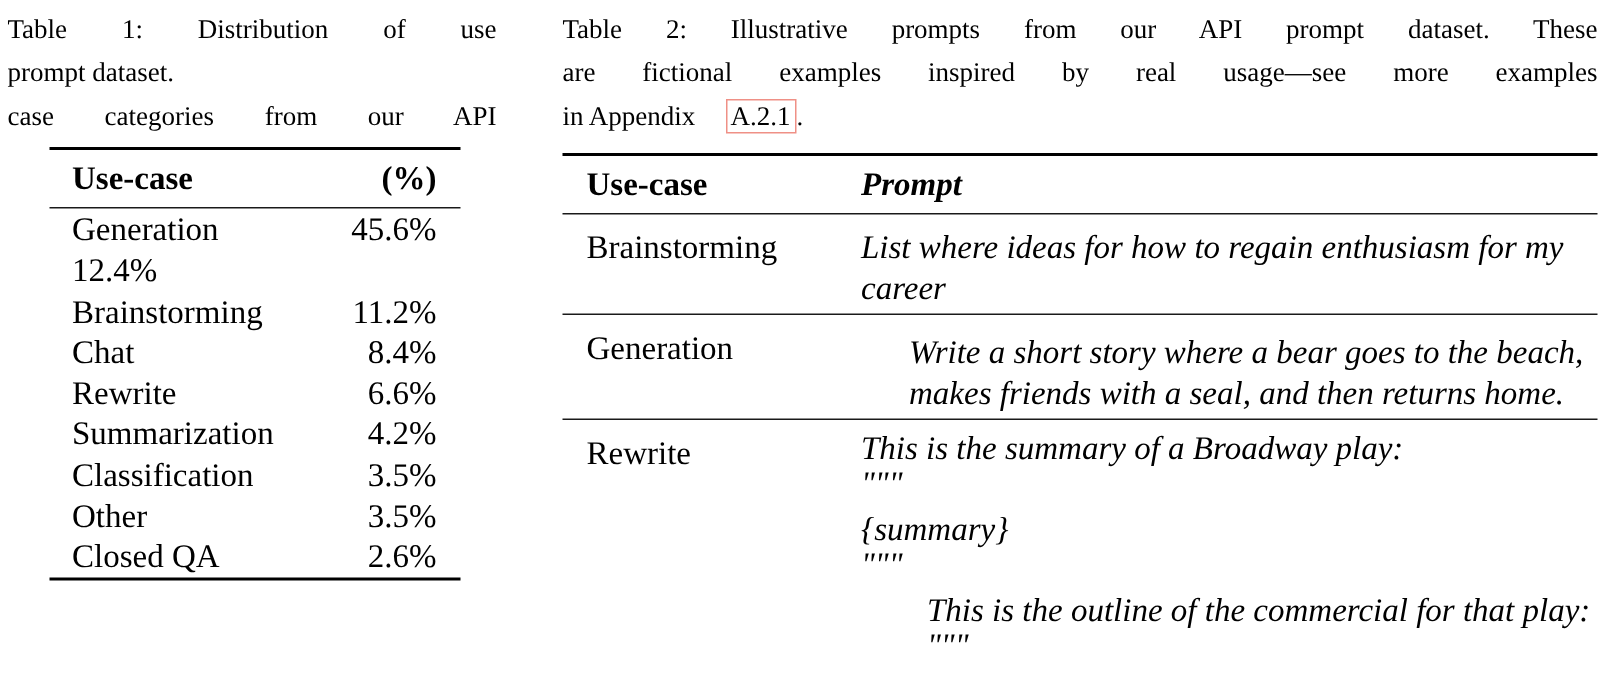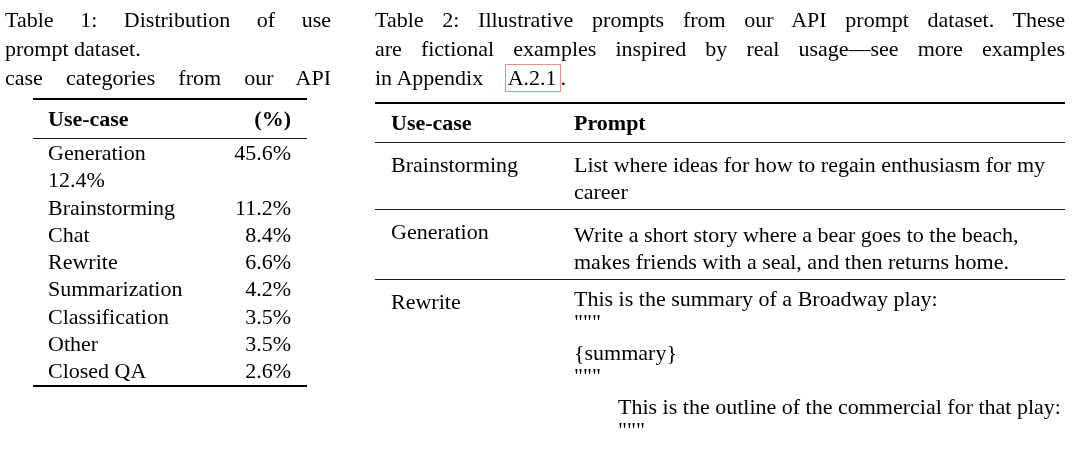--- a/index.html
+++ b/index.html
@@ -9,21 +9,21 @@
     height: 452px;
     background: #ffffff;
     overflow: hidden;
     font-family: "Liberation Serif", "DejaVu Serif", serif;
     color: #000000;
   }
   .col { position: absolute; top: 5px; }
   .col-left  { left: 5px;   width: 326px; }
   .col-right { left: 375px; width: 690px; }
 
-  .caption { font-size: 22px; line-height: 29px; }
+  .caption { font-size: 18px; line-height: 29px; }
   .capline { white-space: nowrap; }
   .capline.just {
     white-space: normal;
     text-align: justify;
     text-align-last: justify;
   }
 
   .rule { height: 0; border: 0; }
   .rule.thick { border-top: 2.6px solid #000; }
   .rule.thin  { border-top: 1.5px solid #1a1a1a; }
@@ -38,28 +38,28 @@
     font-size: 22px;
   }
   .t1row.header { height: 38px; line-height: 38px; font-weight: bold; }
   .t1row.body   { height: 27.3px; line-height: 27.3px; }
 
   
   .tbl2 { margin-top: 10px; width: 690px; }
   .t2row { display: flex; font-size: 22px; }
   .t2row.header { height: 38px; line-height: 38px; font-weight: bold; }
   .t2c1 { flex: none; width: 199px; padding-left: 16px; box-sizing: border-box; }
-  .t2c2 { flex: 1; padding-right: 2px; }
+  .t2c2 { flex: 1; padding-right: 2px; font-style: italic; }
   .t2row.body { padding-top: 8px; padding-bottom: 4px; }
   .t2row.body .t2c1 { line-height: 27px; }
   .pblock { white-space: pre-line; line-height: 27px; }
   .t2row.rewrite { padding-bottom: 14px; }
   .t2row.rewrite .pblock { line-height: 22.5px; margin-bottom: 9px; }
   .t2row.rewrite .pblock:last-child { margin-bottom: 0; margin-left: 44px; }
-  .t2row.gen .t2c2 { padding-top: 3px; }
+  .t2row.gen .t2c2 { padding-top: 3px; margin-left: 32px; }
 
   .applink {
     border: 1.5px solid #ef9086;
     padding: 0 3px 1px 2px;
     margin-left: 16px;
   }
 </style>
 </head>
 <body>
 

